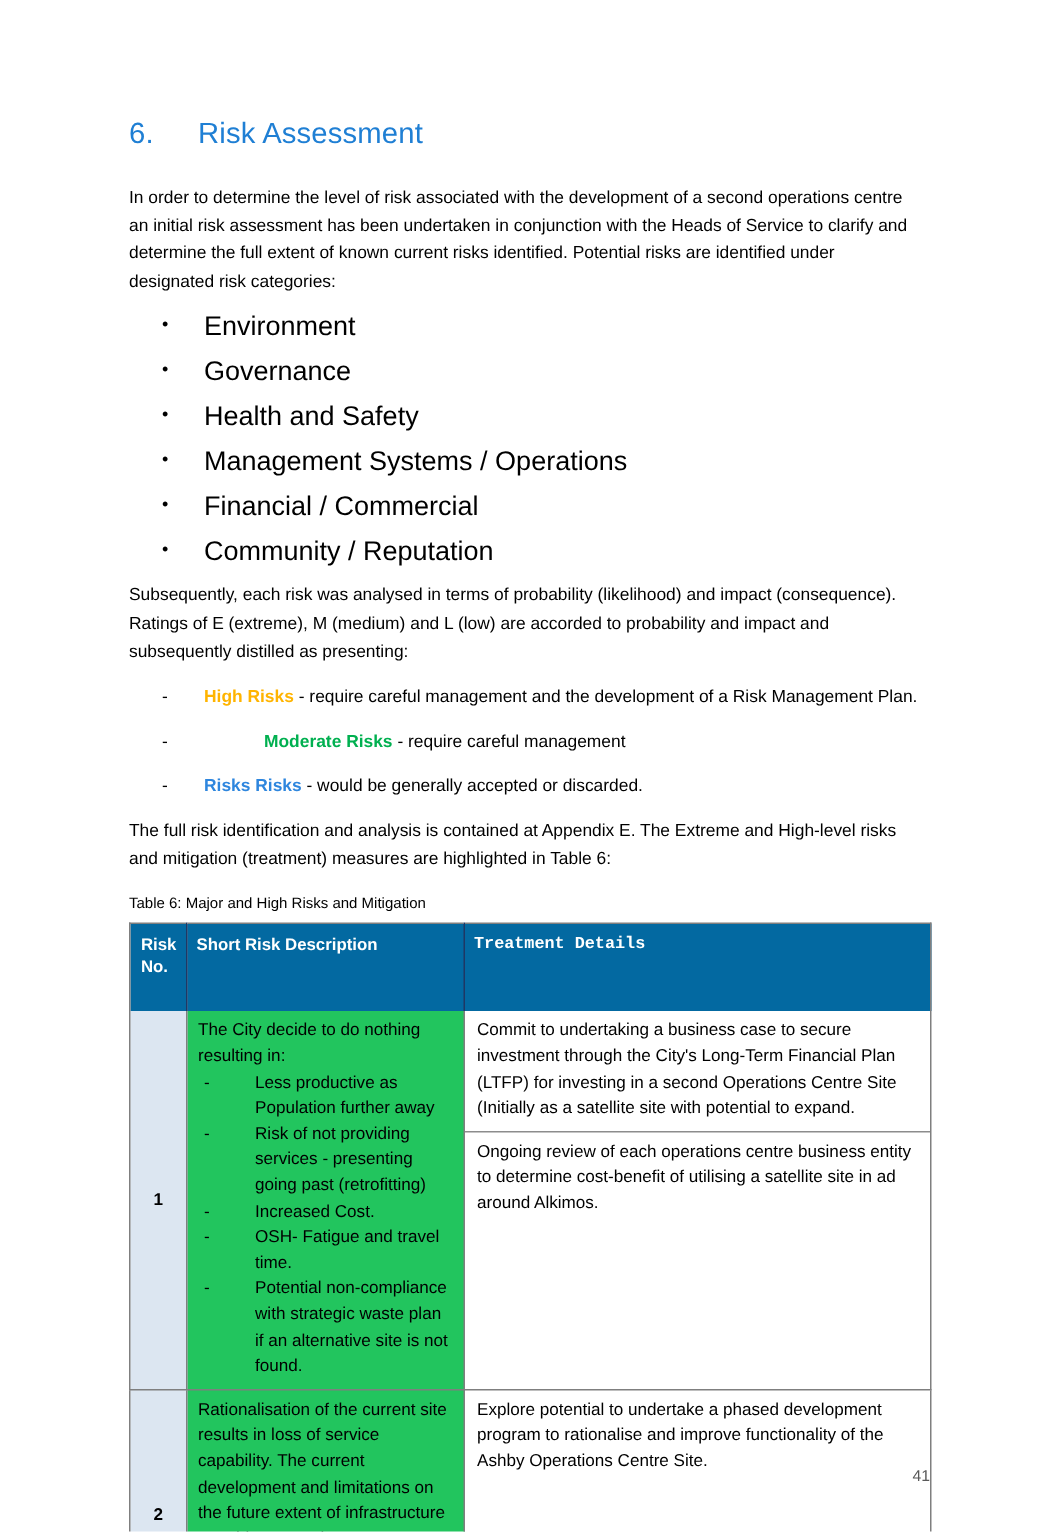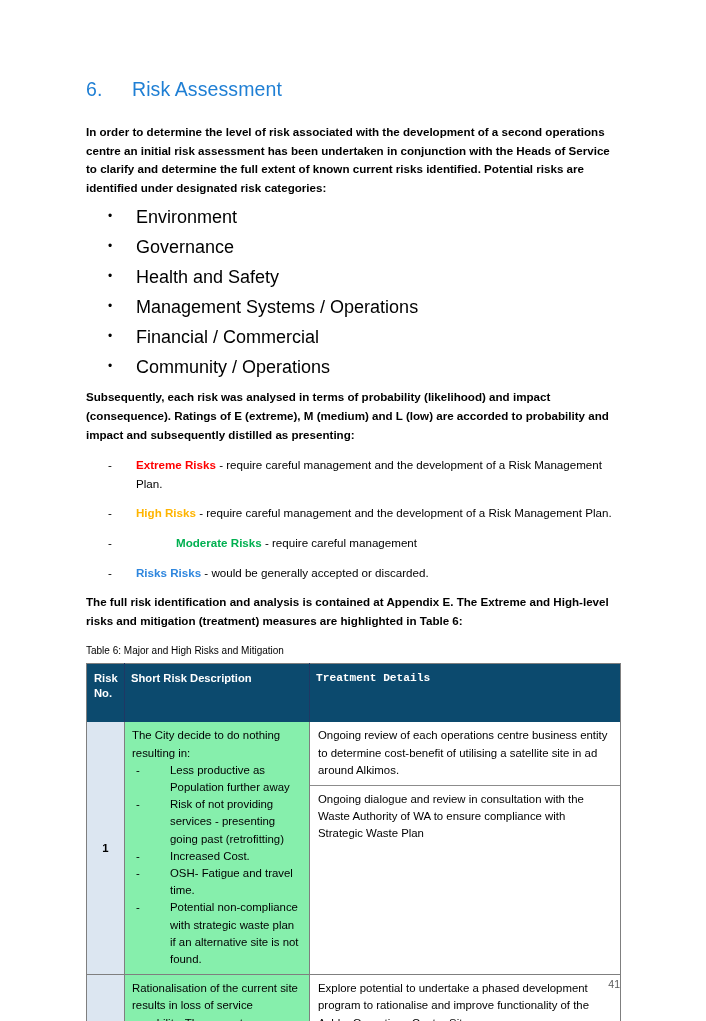--- a/index.html
+++ b/index.html
@@ -43,21 +43,20 @@
   }
   .h1-num { width: 46px; flex: none; }
   .h1-text { }
 
   
   p.body {
     font-size: 11.6px;
     line-height: 18.6px;
     margin: 0 4px 11px 0;
     text-align: left;
-    font-weight: bold;
   }
 
   
   ul.bullets {
     list-style: none;
     margin: 11px 0 12px 0;
     padding: 0;
   }
   ul.bullets li {
     font-size: 18px;
@@ -111,21 +110,21 @@
     border-collapse: collapse;
     width: 534px;
     table-layout: fixed;
     border: 1px solid #7f7f7f;
   }
   table.risk-table col.c-no    { width: 38px; }
   table.risk-table col.c-desc  { width: 185px; }
   table.risk-table col.c-treat { width: 311px; }
 
   table.risk-table thead th {
-    background: #0c4a6e;
+    background: #0369a1;
     color: #ffffff;
     font-size: 11.2px;
     font-weight: bold;
     text-align: left;
     vertical-align: top;
     padding: 7px 6px 22px 6px;
     border-right: 1px solid #1f3864;
     line-height: 14.5px;
   }
   table.risk-table thead th.th-no { padding-left: 7px; }
@@ -141,21 +140,21 @@
     border-top: none;
     padding: 2px;
   }
   td.cell-desc {
     vertical-align: top;
     font-size: 11.4px;
     line-height: 17.2px;
     padding: 5px 7px 6px 7px;
     border: 1px solid #7f7f7f;
     border-top: none;
-    background: #86efac;
+    background: #22c55e;
     margin-top: 40px;
   }
   td.cell-treat-wrap {
     padding: 0;
     vertical-align: top;
     border: 1px solid #7f7f7f;
     border-top: none;
     background: #ffffff;
   }
   table.sub-table {
@@ -215,27 +214,26 @@
     </h1>
 
     <p class="body">In order to determine the level of risk associated with the development of a second operations centre an initial risk assessment has been undertaken in conjunction with the Heads of Service to clarify and determine the full extent of known current risks identified. Potential risks are identified under designated risk categories:</p>
 
     <ul class="bullets">
       <li>Environment</li>
       <li>Governance</li>
       <li>Health and Safety</li>
       <li>Management Systems / Operations</li>
       <li>Financial / Commercial</li>
-      <li>Community / Operations</li>
+      <li>Community / Reputation</li>
     </ul>
 
     <p class="body">Subsequently, each risk was analysed in terms of probability (likelihood) and impact (consequence). Ratings of E (extreme), M (medium) and L (low) are accorded to probability and impact and subsequently distilled as presenting:</p>
 
     <ul class="dashes">
-      <li><span class="risk-extreme">Extreme Risks</span><span> - require careful management and the development of a Risk Management Plan.</span></li>
       <li><span class="risk-high">High Risks</span><span> - require careful management and the development of a Risk Management Plan.</span></li>
       <li><span class="risk-moderate">Moderate Risks</span><span> - require careful management</span></li>
       <li><span class="risk-minor">Risks Risks</span><span> - would be generally accepted or discarded.</span></li>
     </ul>
 
     <p class="body">The full risk identification and analysis is contained at Appendix E. The Extreme and High-level risks and mitigation (treatment) measures are highlighted in Table 6:</p>
 
     <div class="table-caption">Table 6: Major and High Risks and Mitigation</div>
 
     <table class="risk-table">
@@ -261,25 +259,25 @@
               <li>Less productive as Population further away</li>
               <li>Risk of not providing services - presenting going past (retrofitting)</li>
               <li>Increased Cost.</li>
               <li>OSH- Fatigue and travel time.</li>
               <li>Potential non-compliance with strategic waste plan if an alternative site is not found.</li>
             </ul>
           </td>
           <td class="cell-treat-wrap">
             <table class="sub-table">
               <tbody>
+                  <tr>
+                    <td>Commit to undertaking a business case to secure investment through the City's Long-Term Financial Plan (LTFP) for investing in a second Operations Centre Site (Initially as a satellite site with potential to expand.</td>
+                  </tr>
               <tr>
                     <td>Ongoing review of each operations centre business entity to determine cost-benefit of utilising a satellite site in ad around Alkimos.</td>
-                  </tr>
-              <tr>
-                    <td>Ongoing dialogue and review in consultation with the Waste Authority of WA to ensure compliance with Strategic Waste Plan</td>
                   </tr>
             </tbody>
               </table>
           </td>
         </tr>
 
         <tr>
           <td class="cell-no">2</td>
           <td class="cell-desc">
             <div class="desc-lead">Rationalisation of the current site results in loss of service capability. The current development and limitations on the future extent of infrastructure at Ashby Operations Centre may not be addressed due to noise; loss of residential amenity and contamination.</div>

